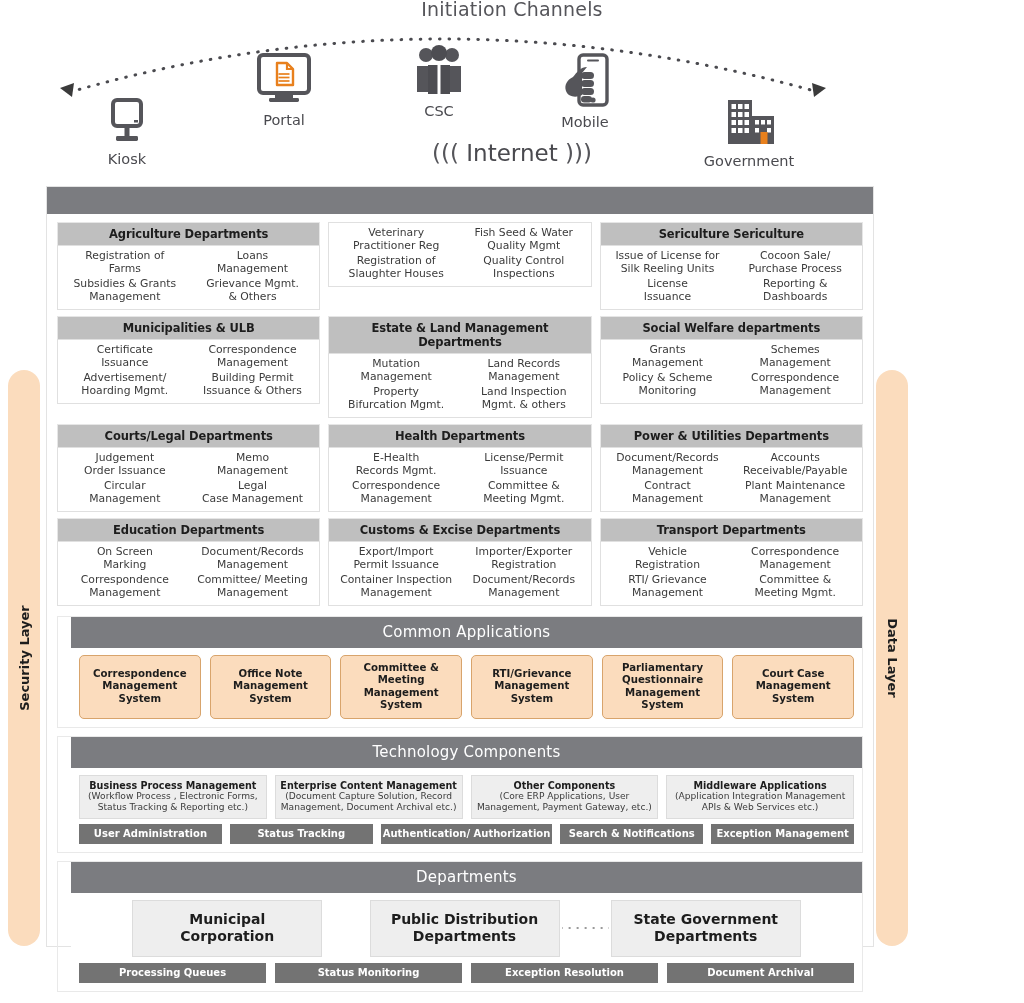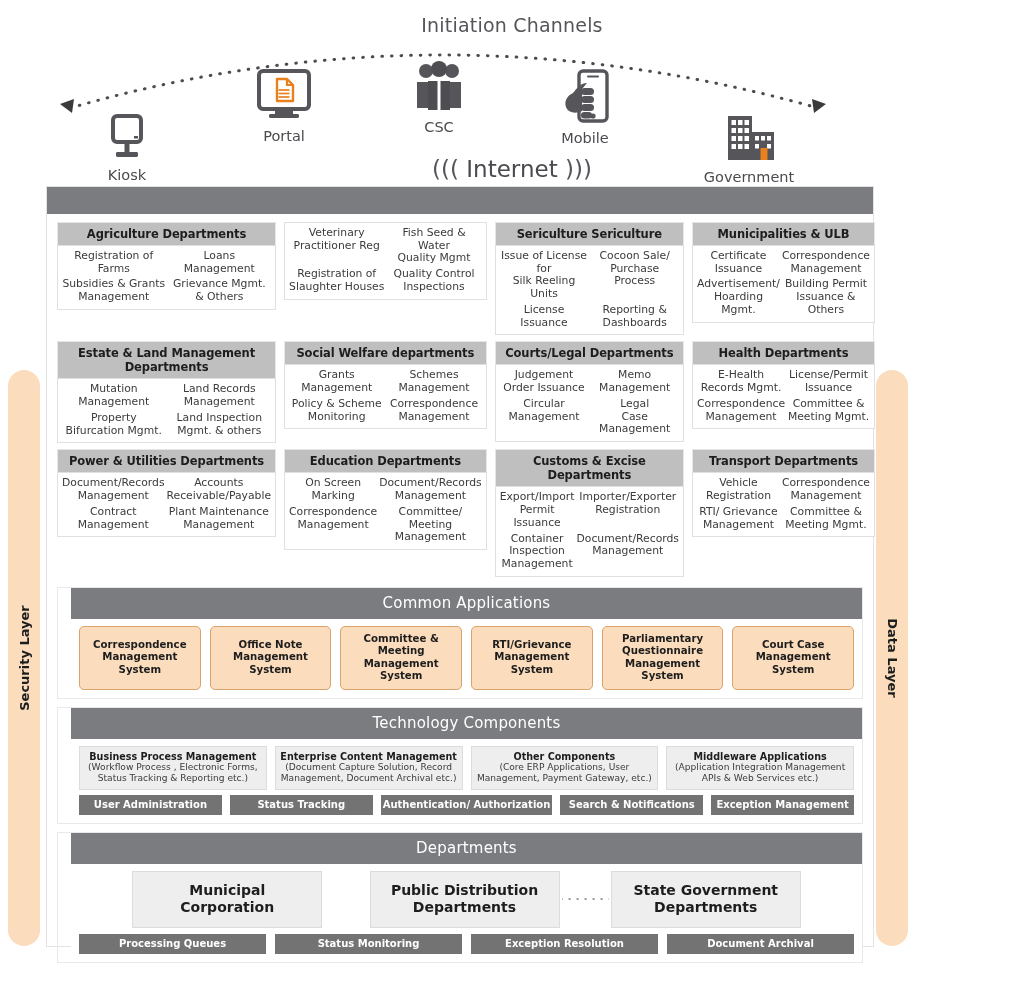--- a/index.html
+++ b/index.html
@@ -8,21 +8,21 @@
     width:1024px; height:1003px;
     background:#ffffff;
     font-family:"DejaVu Sans", sans-serif;
     color:#3b3b3b;
     position:relative;
     overflow:hidden;
   }
 
   
   #channels-area {
-    position:absolute; left:0; top:16px; width:1024px; height:242px;
+    position:absolute; left:0; top:0; width:1024px; height:242px;
   }
   #channels-title {
     position:absolute; left:0; top:-2px; width:1024px; text-align:center;
     font-size:19px; color:#55555a; letter-spacing:.2px;
   }
   #arc-svg { position:absolute; left:0; top:0; width:1024px; height:120px; }
 
   .channel { position:absolute; text-align:center; }
   .channel .ch-label {
     font-size:14.5px; color:#4a4a4f; margin-top:3px; white-space:nowrap;
@@ -45,21 +45,21 @@
     font-size:15px; text-align:center;
     padding:6px 0 7px 0;
     letter-spacing:.2px;
   }
   #top-gray-strip { height:27px; background:#7b7c80; margin:0; }
 
   
   #dept-grid {
     padding:8px 10px 2px 10px;
     display:grid;
-    grid-template-columns:1fr 1fr 1fr 1fr;
+    grid-template-columns:1fr 1fr 1fr;
     gap:6px 8px;
   }
   .dept-card { }
   .dept-card .dept-title {
     background:#bfbfbf; color:#1d1d1d;
     font-size:11.5px; font-weight:bold; text-align:center;
     padding:4px 2px 4px 2px;
     border:1px solid #e6e6e6;
     border-bottom:none;
     letter-spacing:-.1px;

